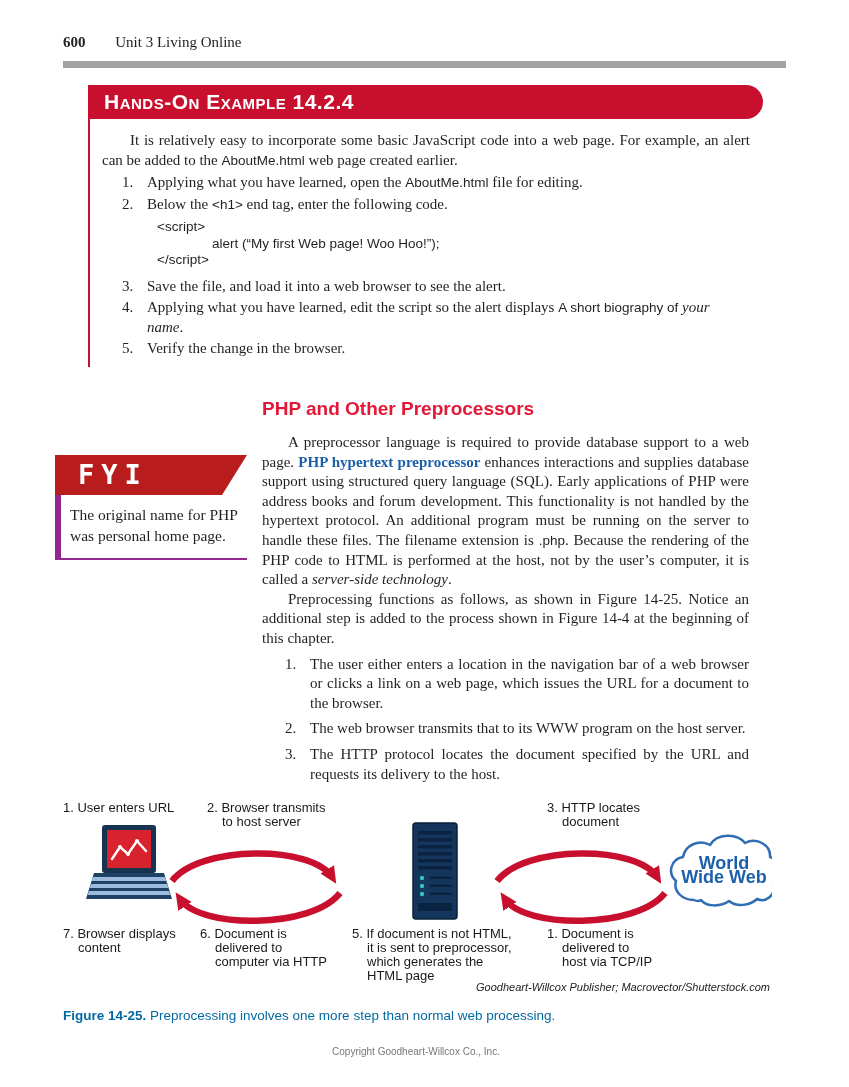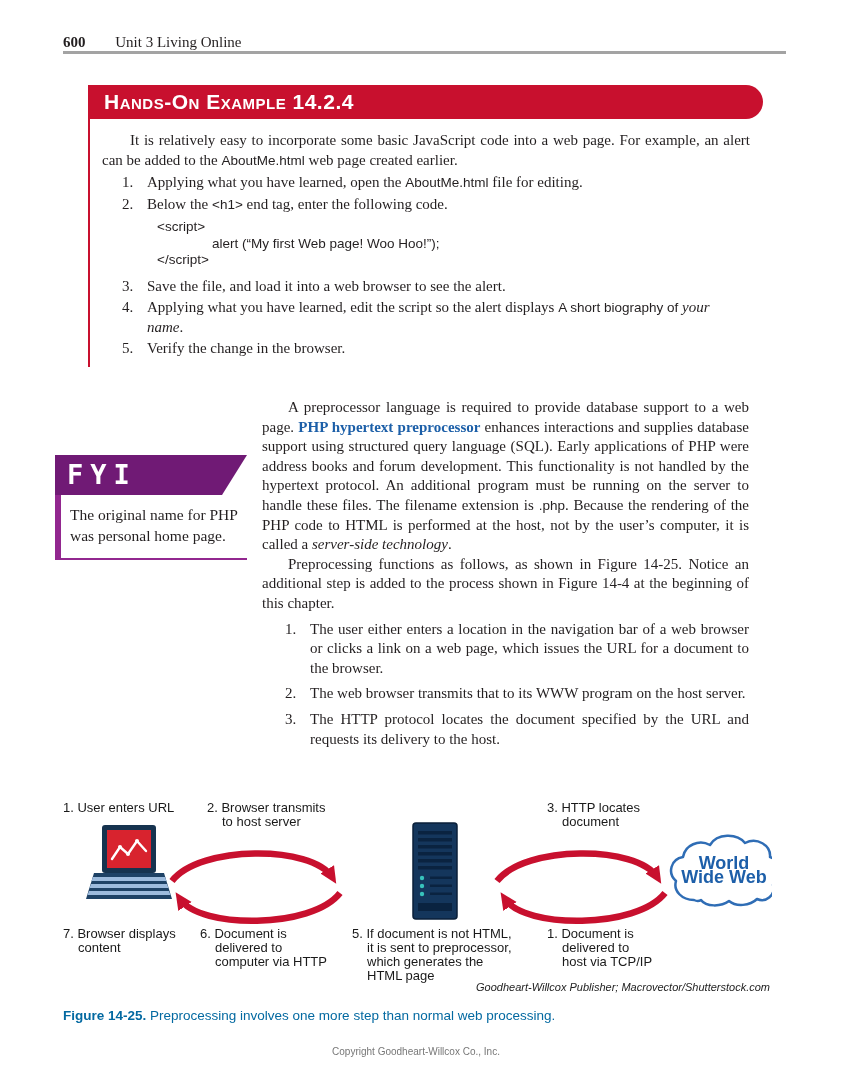--- a/index.html
+++ b/index.html
@@ -1,21 +1,21 @@
 <!DOCTYPE html>
 <html><head>
 <meta charset="utf-8">
 <style>
   * { margin:0; padding:0; box-sizing:border-box; }
   html,body { background:#e8e8e8; }
   body { font-family:"Liberation Serif", serif; color:#231f20; }
   .page { position:relative; width:849px; height:1087px; background:#ffffff; margin:0 auto; overflow:hidden; }
 
   
-  .header { position:absolute; left:63px; top:34px; width:723px; border-bottom:3px solid #a3a3a3; font-size:15px; }
+  .header { position:absolute; left:63px; top:34px; width:723px; border-bottom:7px solid #a3a3a3; padding-bottom:10px; font-size:15px; }
   .page-num { font-weight:bold; }
   .unit { margin-left:26px; }
 
   
   .hands-on { position:absolute; left:88px; top:85px; width:660px; border-left:2px solid #C8102E; }
   .ho-banner { width:673px; height:34px; background:#C8102E; border-radius:0 17px 17px 0; color:#fff;
     font-family:"Liberation Sans", sans-serif; font-variant:small-caps; font-weight:bold; font-size:21px;
     letter-spacing:0.5px; line-height:33px; padding-left:14px; }
   .ho-body { padding:12px 0 8px 12px; }
   .ho-subtitle { font-family:"Liberation Sans", sans-serif; font-variant:small-caps; font-weight:bold;
@@ -34,23 +34,23 @@
   .php-heading { font-family:"Liberation Sans", sans-serif; font-weight:bold; font-size:19px; color:#E31837; margin-bottom:13px; }
   .php-p { font-size:15px; line-height:19.6px; text-align:justify; text-indent:26px; }
   .term { color:#1C5FA8; font-weight:bold; }
   .php-steps { margin-top:3px; }
   .php-step { display:flex; font-size:15px; line-height:19.6px; padding-left:23px; margin-top:6px; }
   .php-step .num { width:25px; flex:none; }
   .php-step .txt { flex:1; text-align:justify; }
 
   
   .fyi { position:absolute; left:55px; top:455px; width:192px; }
-  .fyi-banner { height:40px; background:#701a75; clip-path:polygon(0 0,100% 0,87% 100%,0 100%); color:#fff;
+  .fyi-banner { height:40px; background:#b91c1c; clip-path:polygon(0 0,100% 0,87% 100%,0 100%); color:#fff;
     font-family:"DejaVu Sans Mono", monospace; font-weight:bold; font-size:27px; letter-spacing:7px;
-    line-height:40px; padding-left:12px; }
+    line-height:40px; padding-left:23px; }
   .fyi-body { border-left:6px solid #92278F; border-bottom:2px solid #92278F; padding:9px 6px 12px 9px; font-size:15.5px; line-height:21px; }
 
   
   .figure { position:absolute; left:60px; top:795px; width:712px; height:212px; font-family:"Liberation Sans", sans-serif; }
   .fig-label { position:absolute; font-size:13px; line-height:14px; white-space:pre-line; padding-left:15px; text-indent:-15px; color:#1a1a1a; }
   .l1 { left:3px;   top:6px; }
   .l2 { left:147px; top:6px; }
   .l3 { left:487px; top:6px; }
   .l7 { left:3px;   top:132px; }
   .l6 { left:140px; top:132px; }
@@ -115,20 +115,21 @@
       </div>
     </div>
   </div>
 
   <div class="fyi">
     <div class="fyi-banner">FYI</div>
     <div class="fyi-body">The original name for PHP was personal home page.</div>
   </div>
 
   <div class="php-col">
+    <div class="php-heading">PHP and Other Preprocessors</div>
     <div class="php-p"><span>A preprocessor language is required to provide database support to a web page. </span><span class="term">PHP hypertext preprocessor</span><span> enhances interactions and supplies database support using structured query language (SQL). Early applications of PHP were address books and forum development. This functionality is not handled by the hypertext protocol. An additional program must be running on the server to handle these files. The filename extension is </span><span class="sans">.php</span><span>. Because the rendering of the PHP code to HTML is performed at the host, not by the user’s computer, it is called a </span><i>server-side technology</i><span>.</span></div>
     <div class="php-p">Preprocessing functions as follows, as shown in Figure 14-25. Notice an additional step is added to the process shown in Figure 14-4 at the beginning of this chapter.</div>
     <div class="php-steps">
       <div class="php-step">
         <span class="num">1.</span>
         <span class="txt">The user either enters a location in the navigation bar of a web browser or clicks a link on a web page, which issues the URL for a document to the browser.</span>
       </div>
       <div class="php-step">
         <span class="num">2.</span>
         <span class="txt">The web browser transmits that to its WWW program on the host server.</span>

